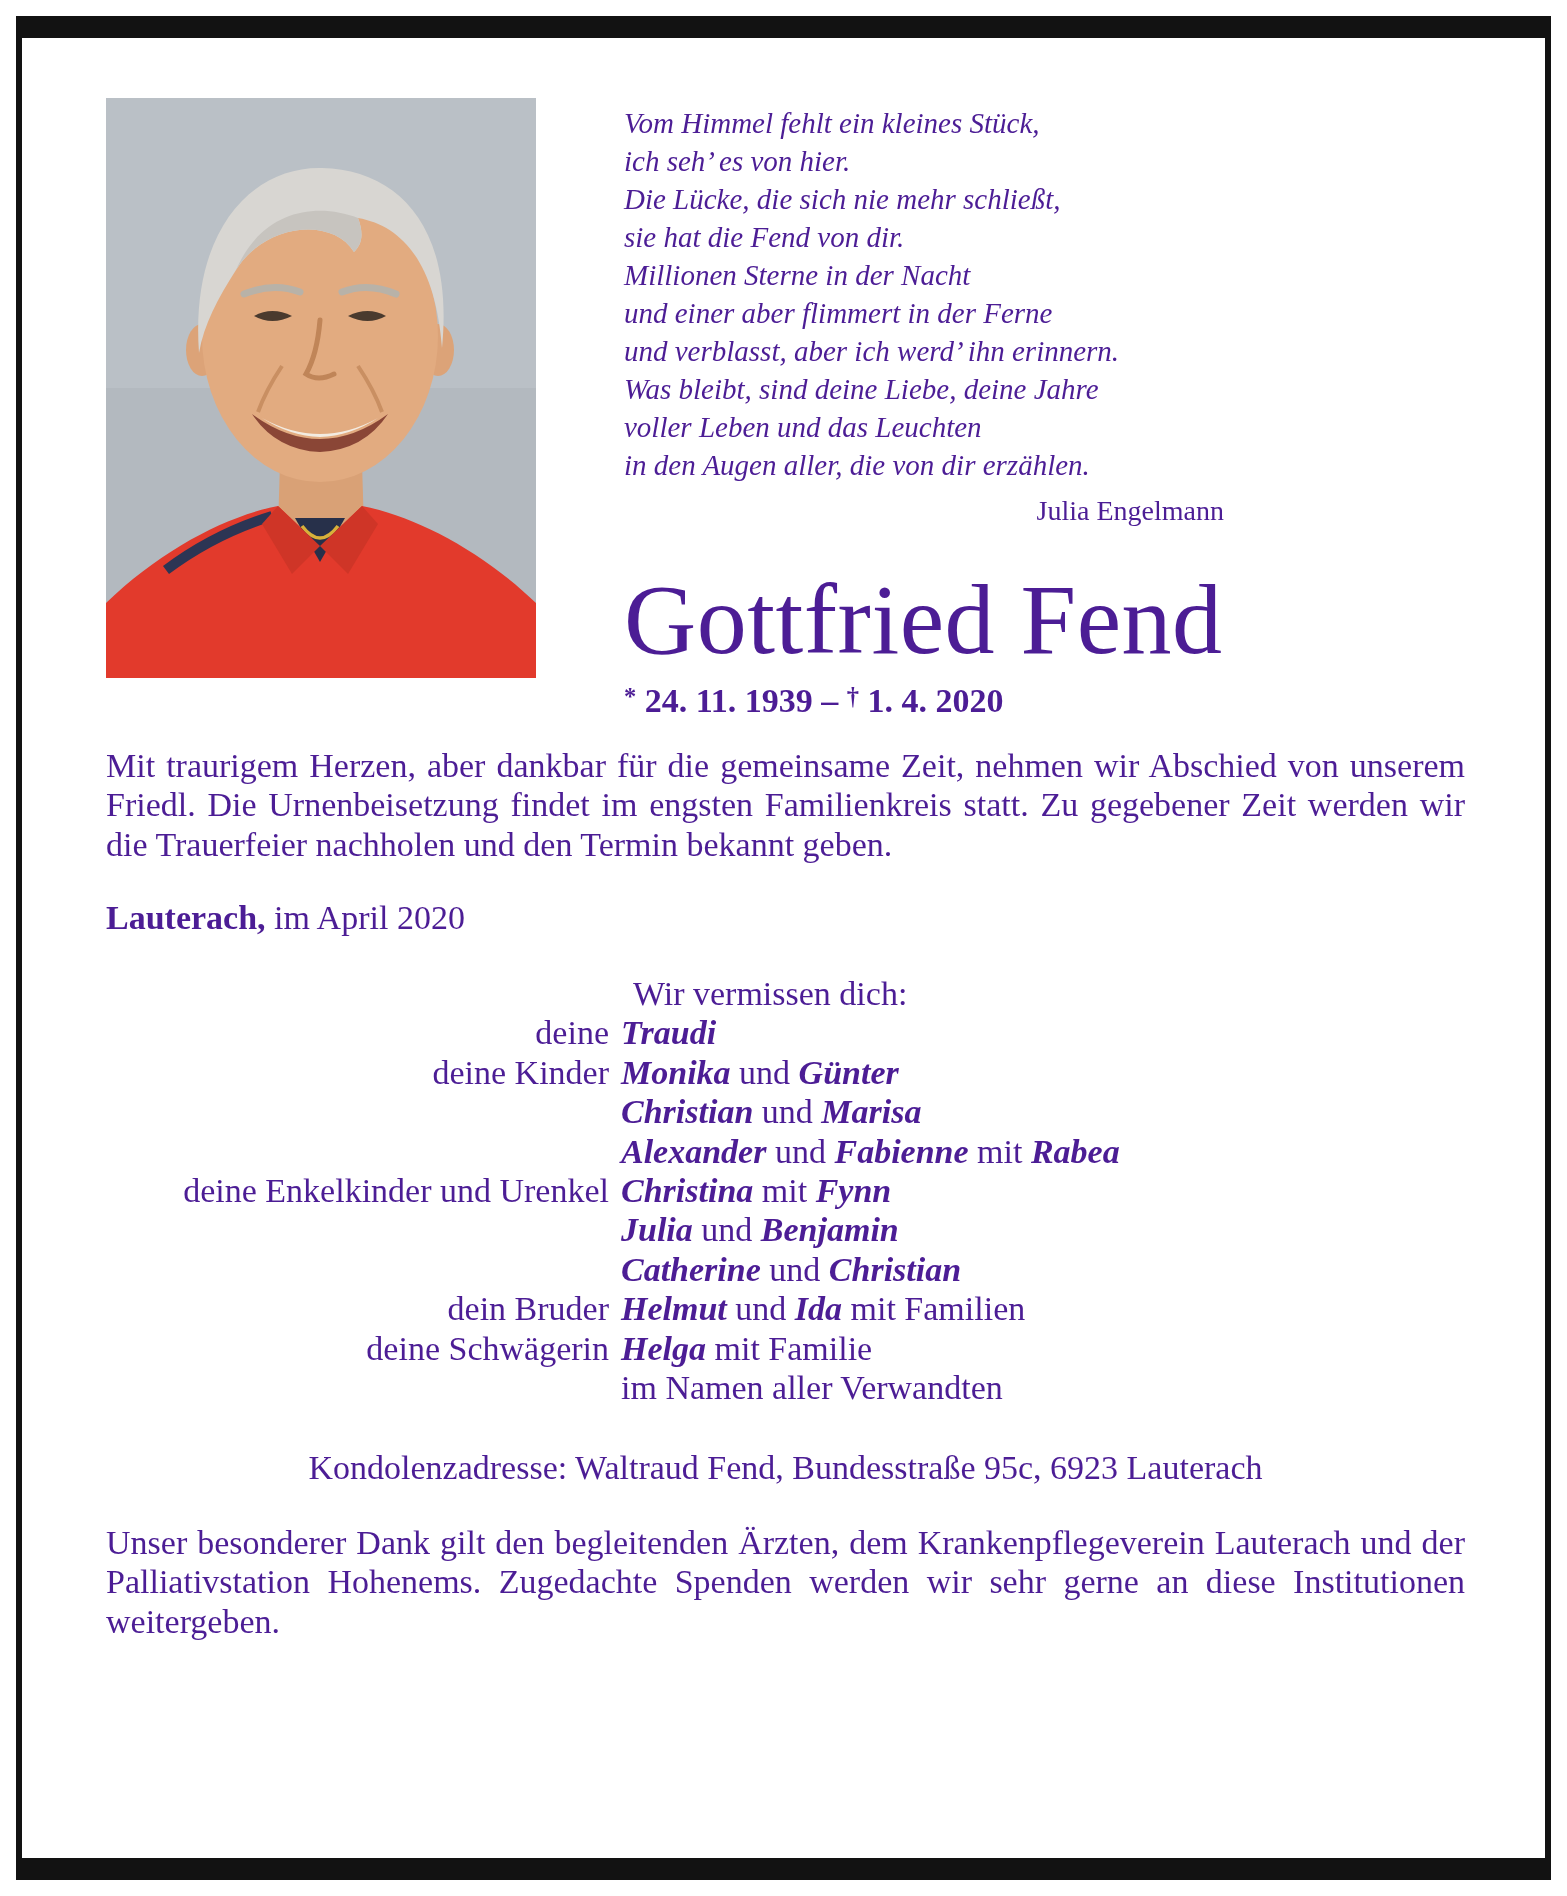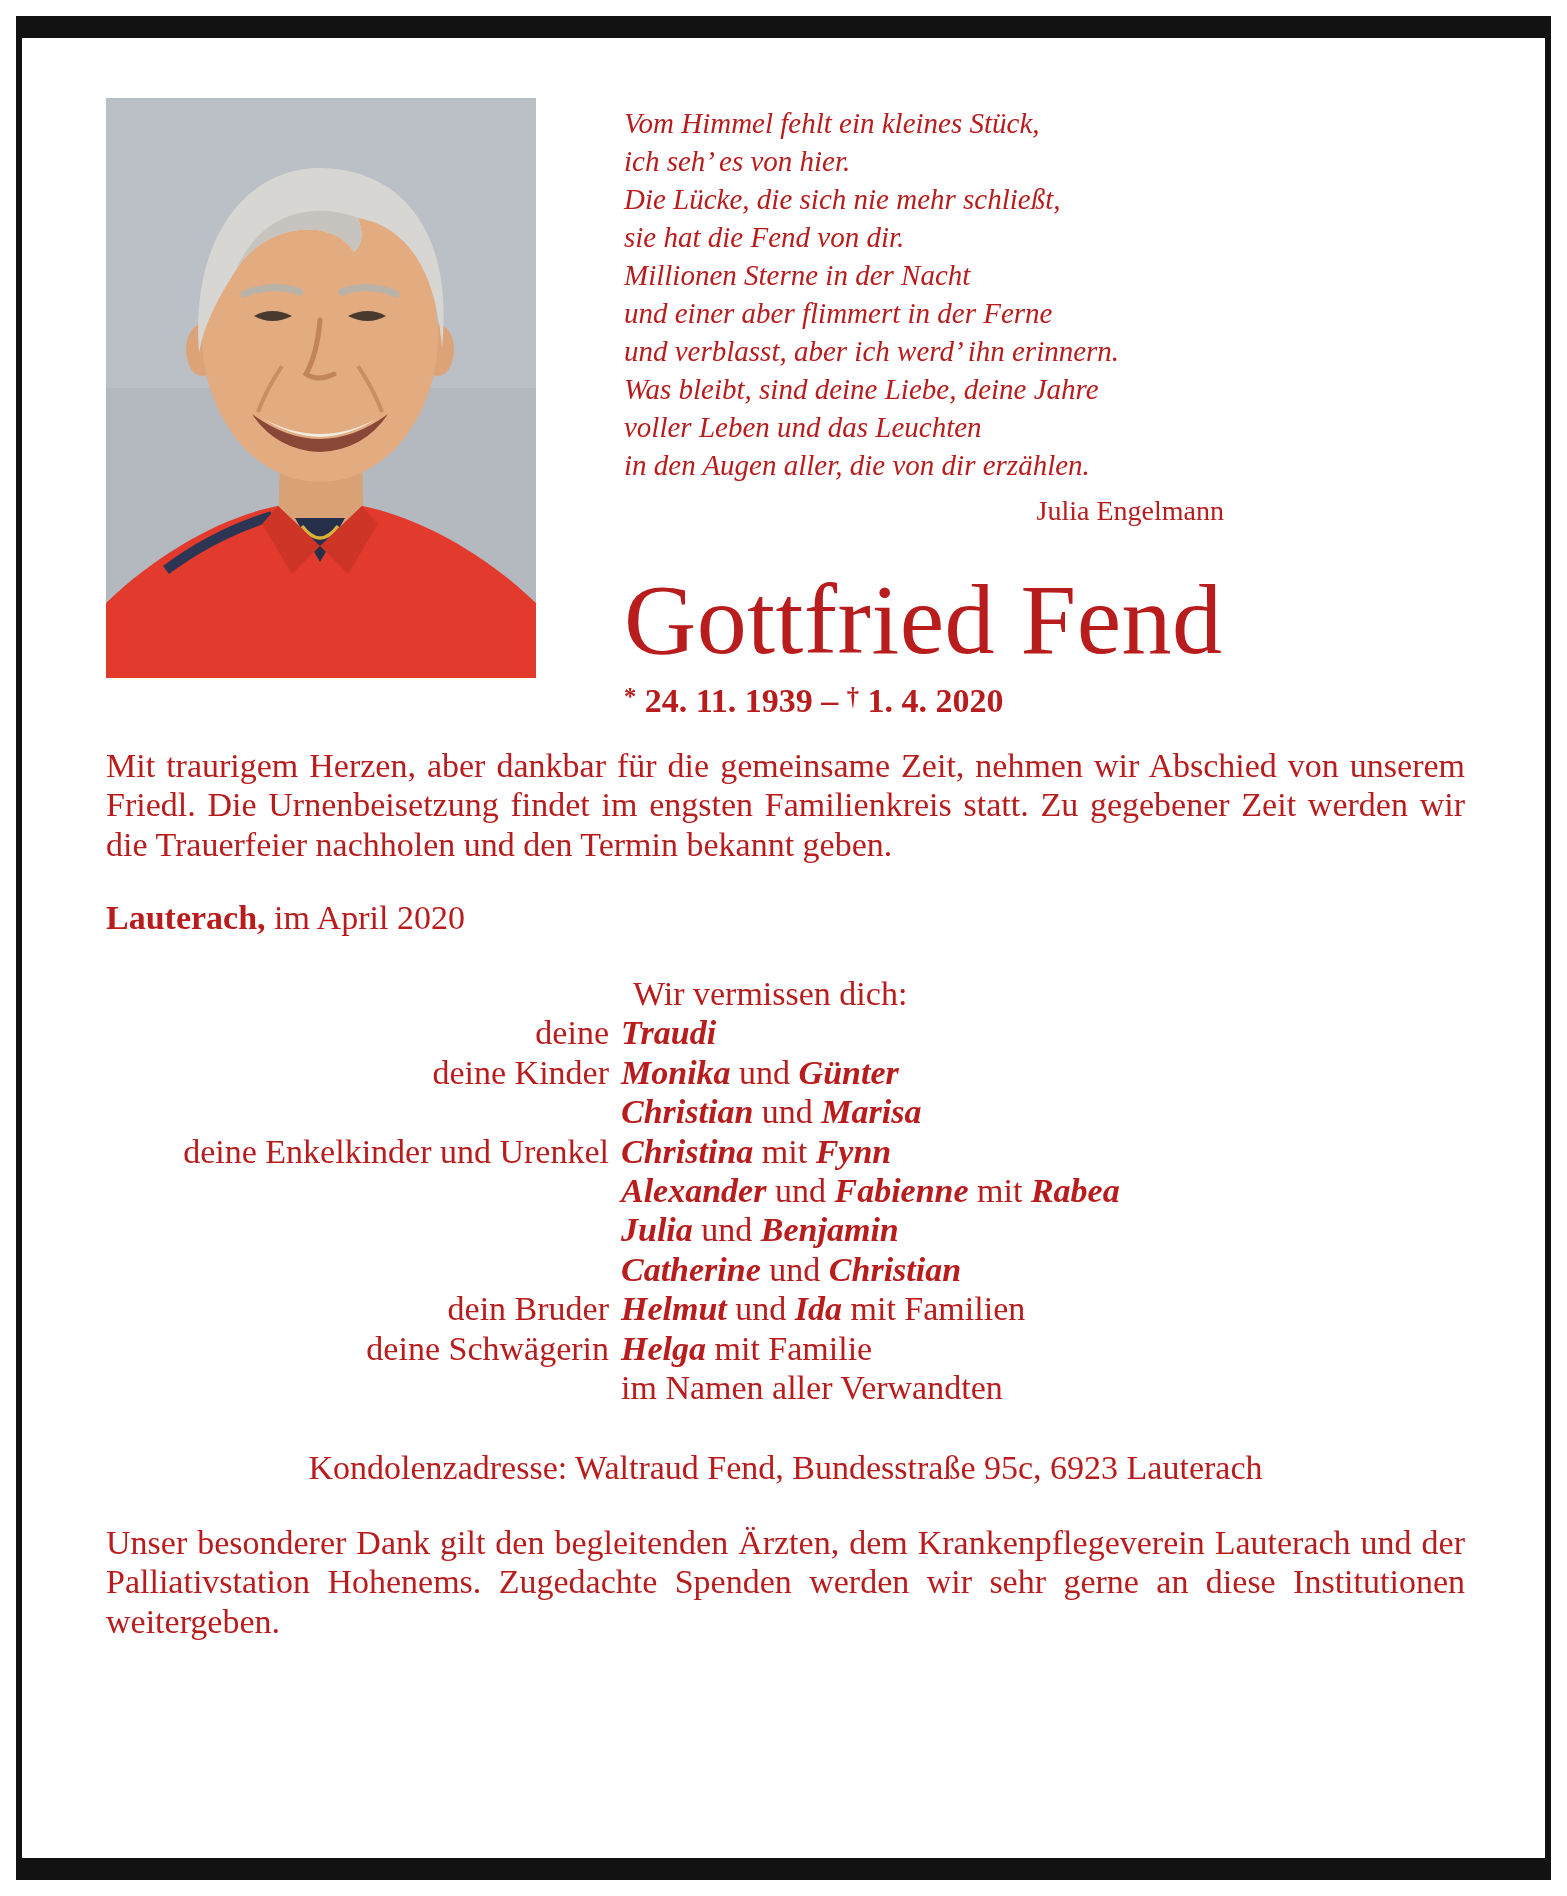--- a/index.html
+++ b/index.html
@@ -3,21 +3,21 @@
 <meta charset="utf-8">
 <style>
   * { box-sizing: border-box; }
   html, body { margin: 0; padding: 0; background: #ffffff; }
   .page {
     position: relative;
     width: 1567px;
     height: 1896px;
     background: #ffffff;
     font-family: "Liberation Serif", "DejaVu Serif", serif;
-    color: #b91c1c;
+    color: #4c1d95;
     overflow: hidden;
   }
   .frame {
     position: absolute;
     top: 16px; left: 16px; right: 16px; bottom: 16px;
     border-top: 22px solid #121212;
     border-bottom: 22px solid #121212;
     border-left: 6px solid #121212;
     border-right: 6px solid #121212;
     padding: 60px 80px 0 84px;
@@ -169,29 +169,29 @@
           </div>
           <div class="entry">
             <span class="entry-label">deine Kinder</span>
             <span class="entry-names"><span class="bold">Monika</span><span> und </span><span class="bold">Günter</span></span>
           </div>
           <div class="entry">
             <span class="entry-label"></span>
             <span class="entry-names"><span class="bold">Christian</span><span> und </span><span class="bold">Marisa</span></span>
           </div>
           <div class="entry">
+            <span class="entry-label"></span>
+            <span class="entry-names"><span class="bold">Alexander</span><span> und </span><span class="bold">Fabienne</span><span> mit </span><span class="bold">Rabea</span></span>
+          </div>
+          <div class="entry">
             <span class="entry-label">deine Enkelkinder und Urenkel</span>
             <span class="entry-names"><span class="bold">Christina</span><span> mit </span><span class="bold">Fynn</span></span>
           </div>
           <div class="entry">
             <span class="entry-label"></span>
-            <span class="entry-names"><span class="bold">Alexander</span><span> und </span><span class="bold">Fabienne</span><span> mit </span><span class="bold">Rabea</span></span>
-          </div>
-          <div class="entry">
-            <span class="entry-label"></span>
             <span class="entry-names"><span class="bold">Julia</span><span> und </span><span class="bold">Benjamin</span></span>
           </div>
           <div class="entry">
             <span class="entry-label"></span>
             <span class="entry-names"><span class="bold">Catherine</span><span> und </span><span class="bold">Christian</span></span>
           </div>
           <div class="entry">
             <span class="entry-label">dein Bruder</span>
             <span class="entry-names"><span class="bold">Helmut</span><span> und </span><span class="bold">Ida</span><span> mit Familien</span></span>
           </div>

